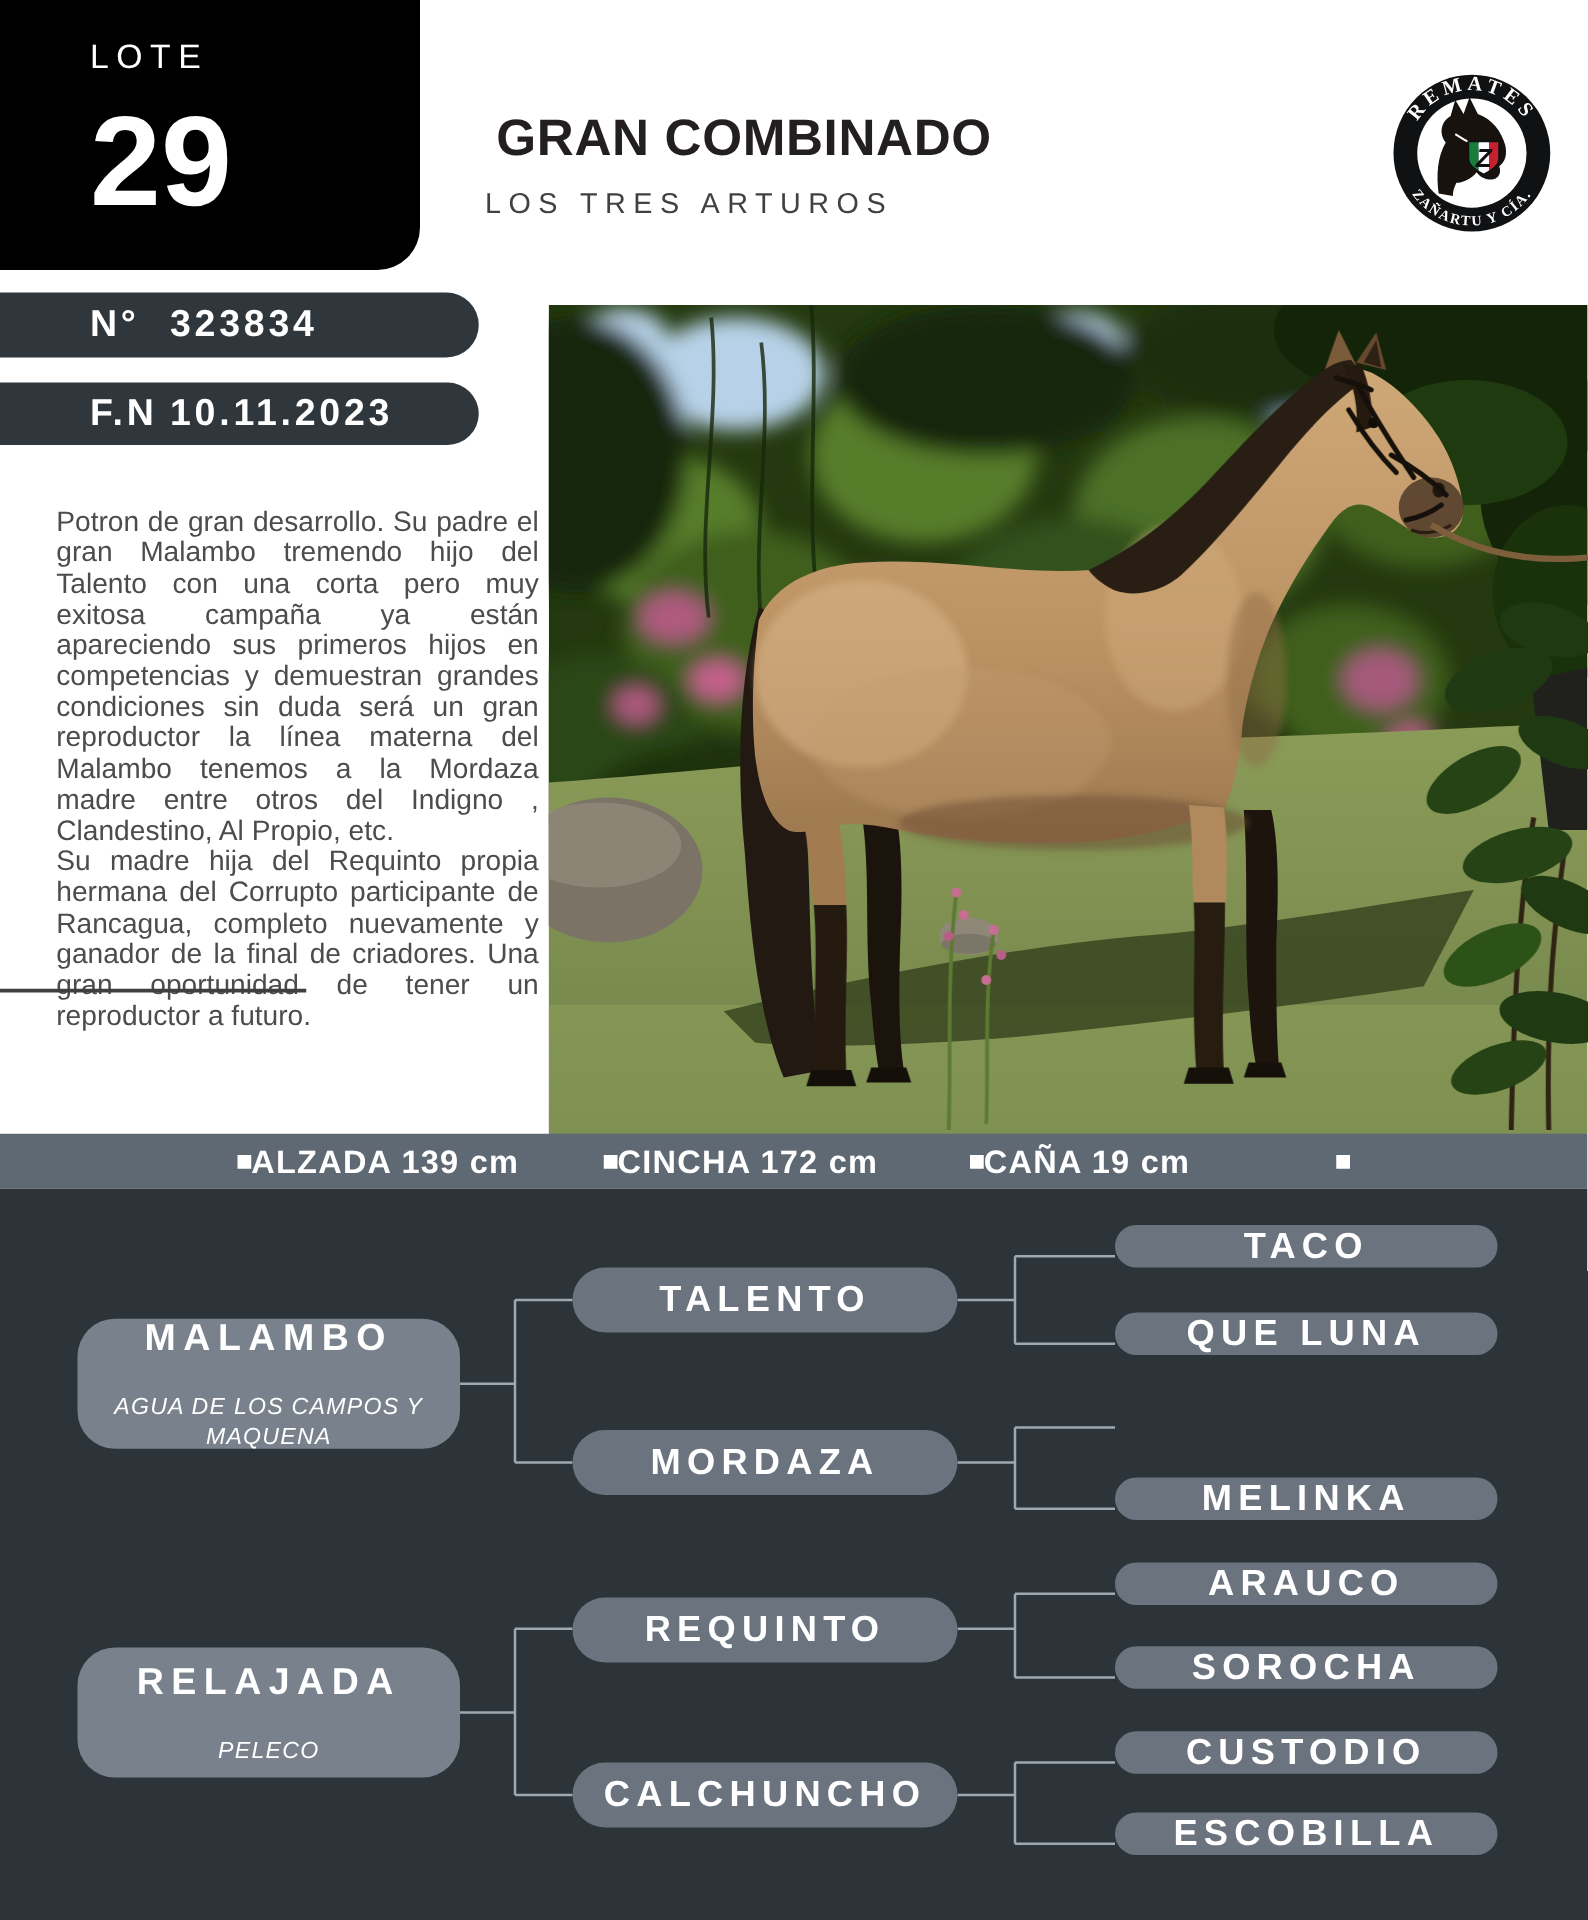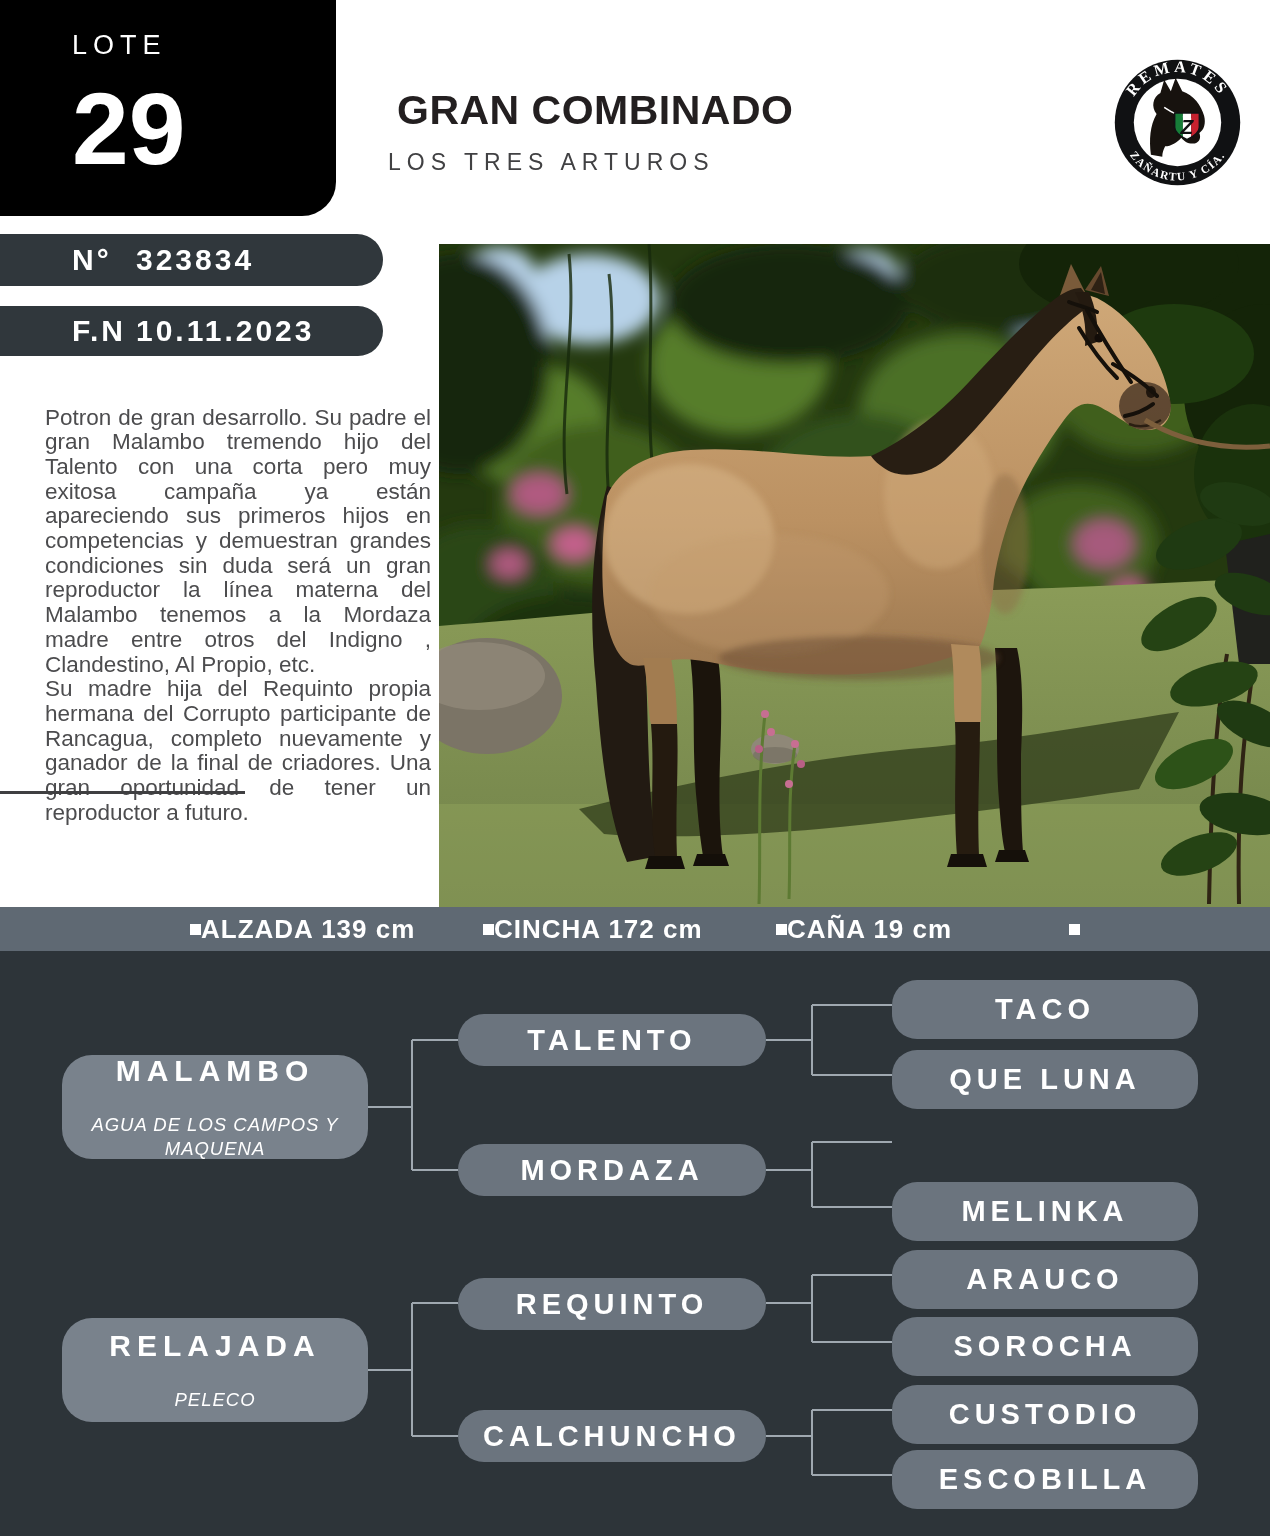--- a/index.html
+++ b/index.html
@@ -47,21 +47,21 @@
   .m-sq{width:11px;height:11px;background:#ffffff;flex:0 0 auto;}
   
   .pedigree{position:absolute;left:0;top:951px;width:1270px;height:585px;background:#2d3439;}
   .pedigree svg.connectors{position:absolute;left:0;top:0;}
   .pbox{
     position:absolute;color:#fff;display:flex;flex-direction:column;
     align-items:center;justify-content:center;text-align:center;box-sizing:border-box;
   }
   .gen1{left:62px;width:306px;height:104px;background:#79828c;border-radius:30px;}
   .gen2{left:458px;width:308px;height:52px;background:#6b747e;border-radius:26px;}
-  .gen3{left:892px;width:306px;height:59px;background:#6b747e;border-radius:25px;}
+  .gen3{left:892px;width:306px;height:34px;background:#6b747e;border-radius:25px;}
   #sire{top:104px}
   #dam{top:367px}
   #g2-0{top:63px} #g2-1{top:193px} #g2-2{top:327px} #g2-3{top:459px}
   #g3-0{top:29px} #g3-1{top:99px} #g3-2{top:166px} #g3-3{top:231px}
   #g3-4{top:299px} #g3-5{top:366px} #g3-6{top:434px} #g3-7{top:499px}
   .pname{font-size:30px;font-weight:bold;letter-spacing:6px;}
   .gen2 .pname,.gen3 .pname{font-size:29px;letter-spacing:5px;}
   .psub{font-size:18.5px;font-style:italic;letter-spacing:1px;margin-top:25px;line-height:1.25;padding:0 26px;}
 </style>
 </head>

